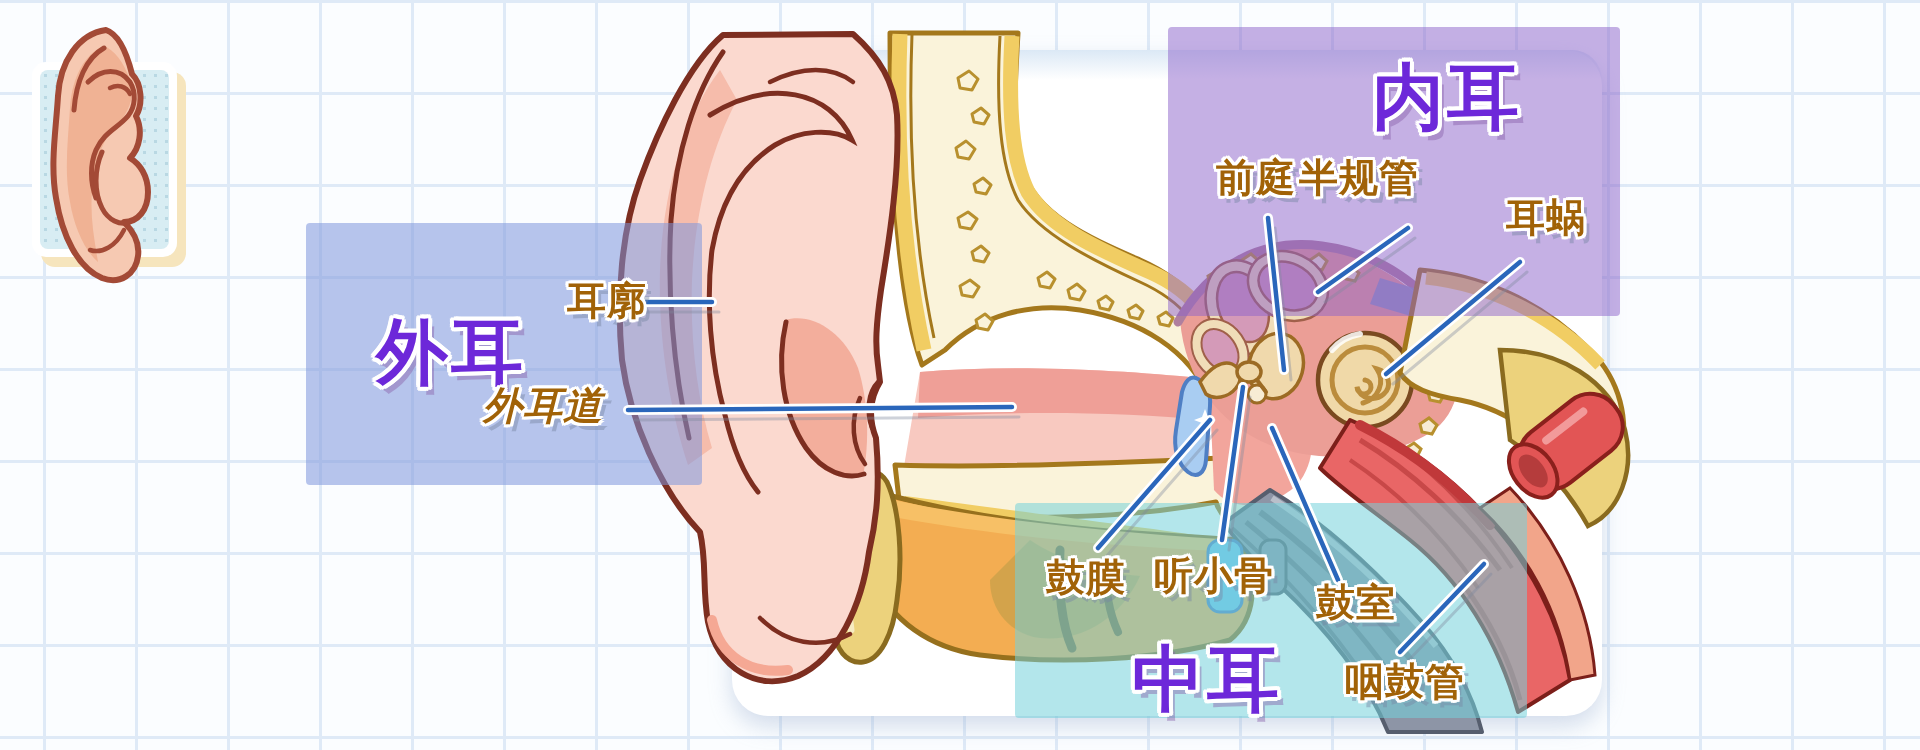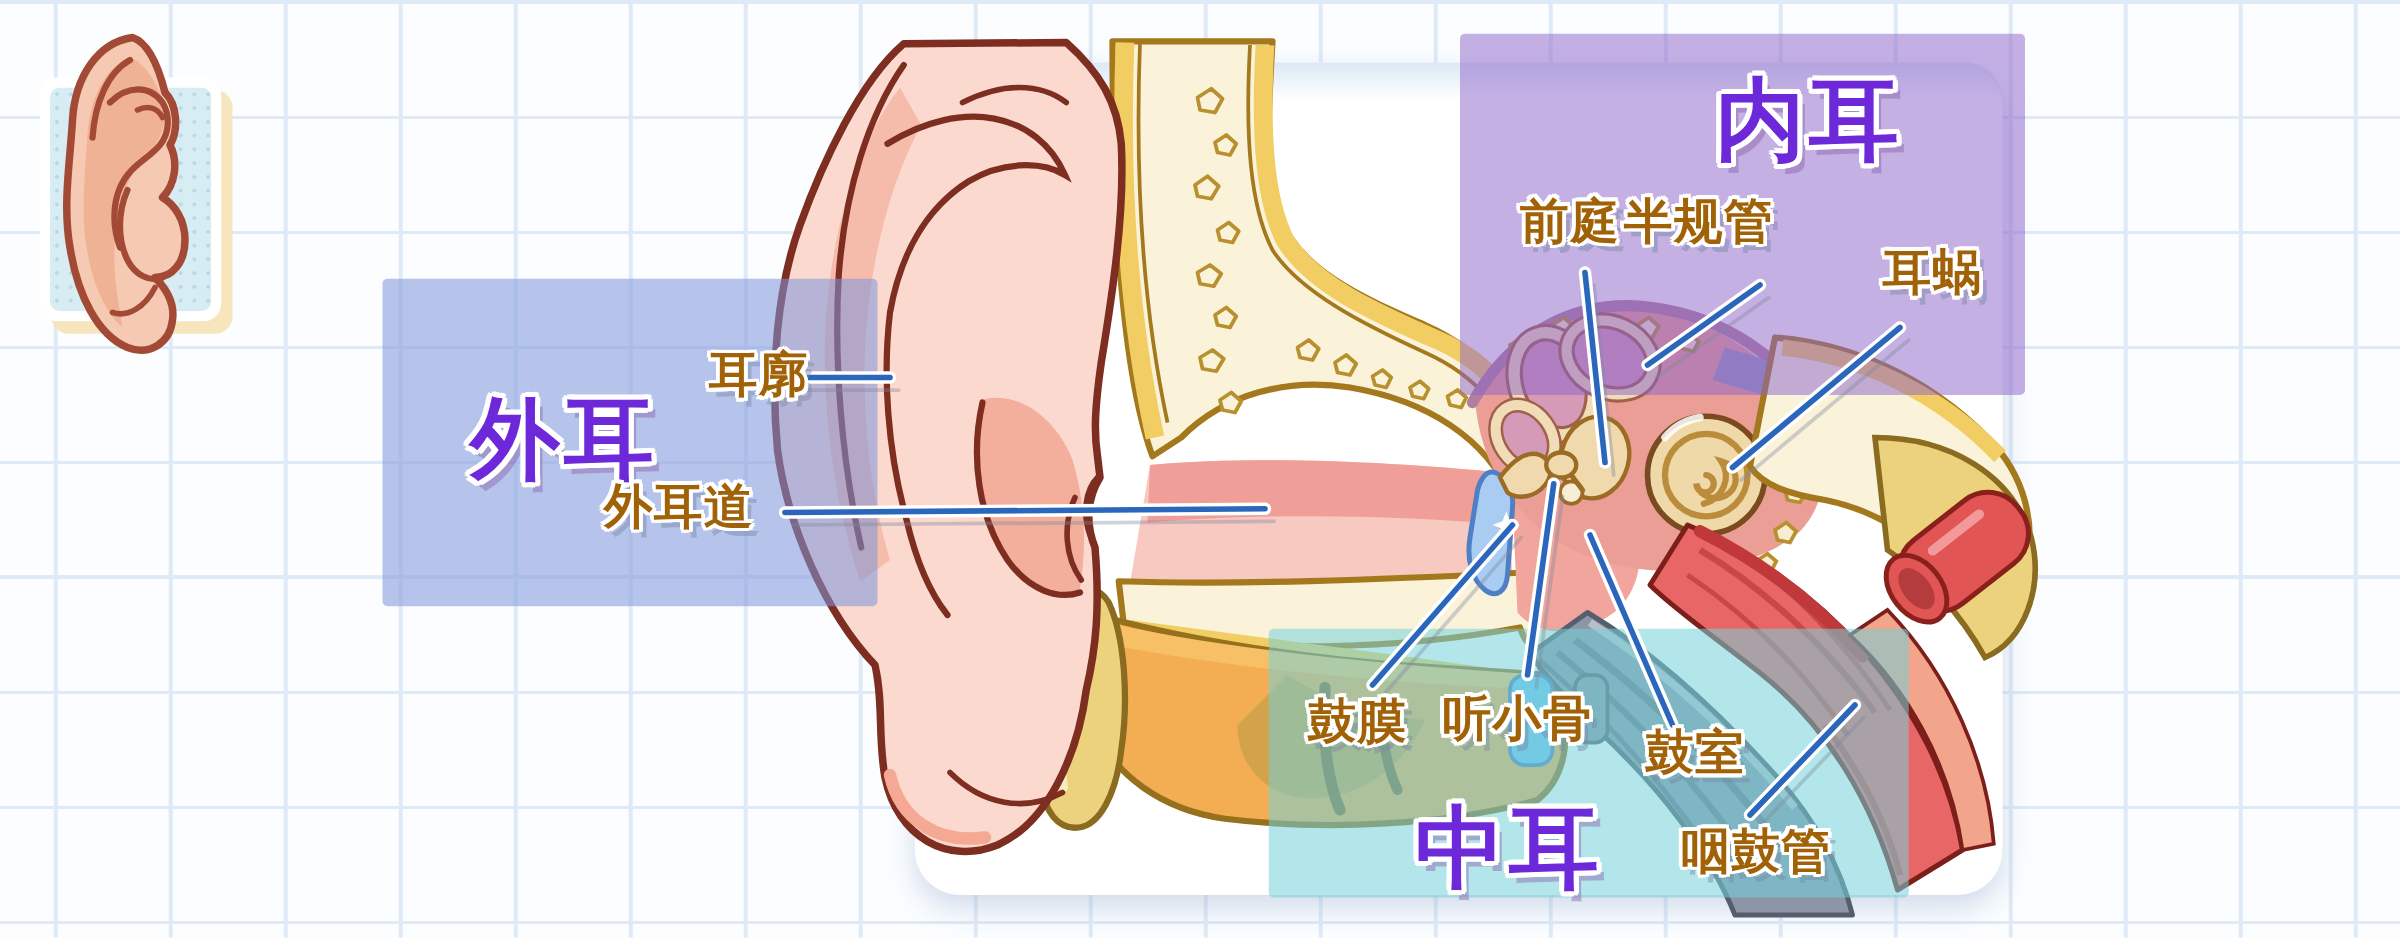--- a/index.html
+++ b/index.html
@@ -233,21 +233,21 @@
     <line x1="1520" y1="262" x2="1386" y2="374"></line>
     <line x1="1098" y1="548" x2="1210" y2="420"></line>
     <line x1="1222" y1="540" x2="1243" y2="387"></line>
     <line x1="1272" y1="428" x2="1338" y2="580"></line>
     <line x1="1400" y1="652" x2="1484" y2="564"></line>
   </g>
 </svg>
 
 <div class="lbl lbl-region" style="left:340px;top:316px;margin-left:36px;">外耳</div>
 <div class="lbl lbl-part" style="left:546px;top:281px;margin-left:21px;">耳廓</div>
-<div class="lbl lbl-part" style="left:483px;top:386px;">外耳道</div>
+<div class="lbl lbl-part" style="left:483px;top:386px;font-style:italic;">外耳道</div>
 
 <div class="lbl lbl-region" style="left:1372px;top:61px;">内耳</div>
 <div class="lbl lbl-part" style="left:1216px;top:158px;">前庭</div>
 <div class="lbl lbl-part" style="left:1275px;top:158px;margin-left:24px;">半规管</div>
 <div class="lbl lbl-part" style="left:1506px;top:202px;font-family:Liberation Mono, monospace;">耳蜗</div>
 
 <div class="lbl lbl-region" style="left:1132px;top:643px;">中耳</div>
 <div class="lbl lbl-part" style="left:1046px;top:558px;">鼓膜</div>
 <div class="lbl lbl-part" style="left:1154px;top:556px;">听小骨</div>
 <div class="lbl lbl-part" style="left:1299px;top:583px;padding-left:17px;">鼓室</div>

